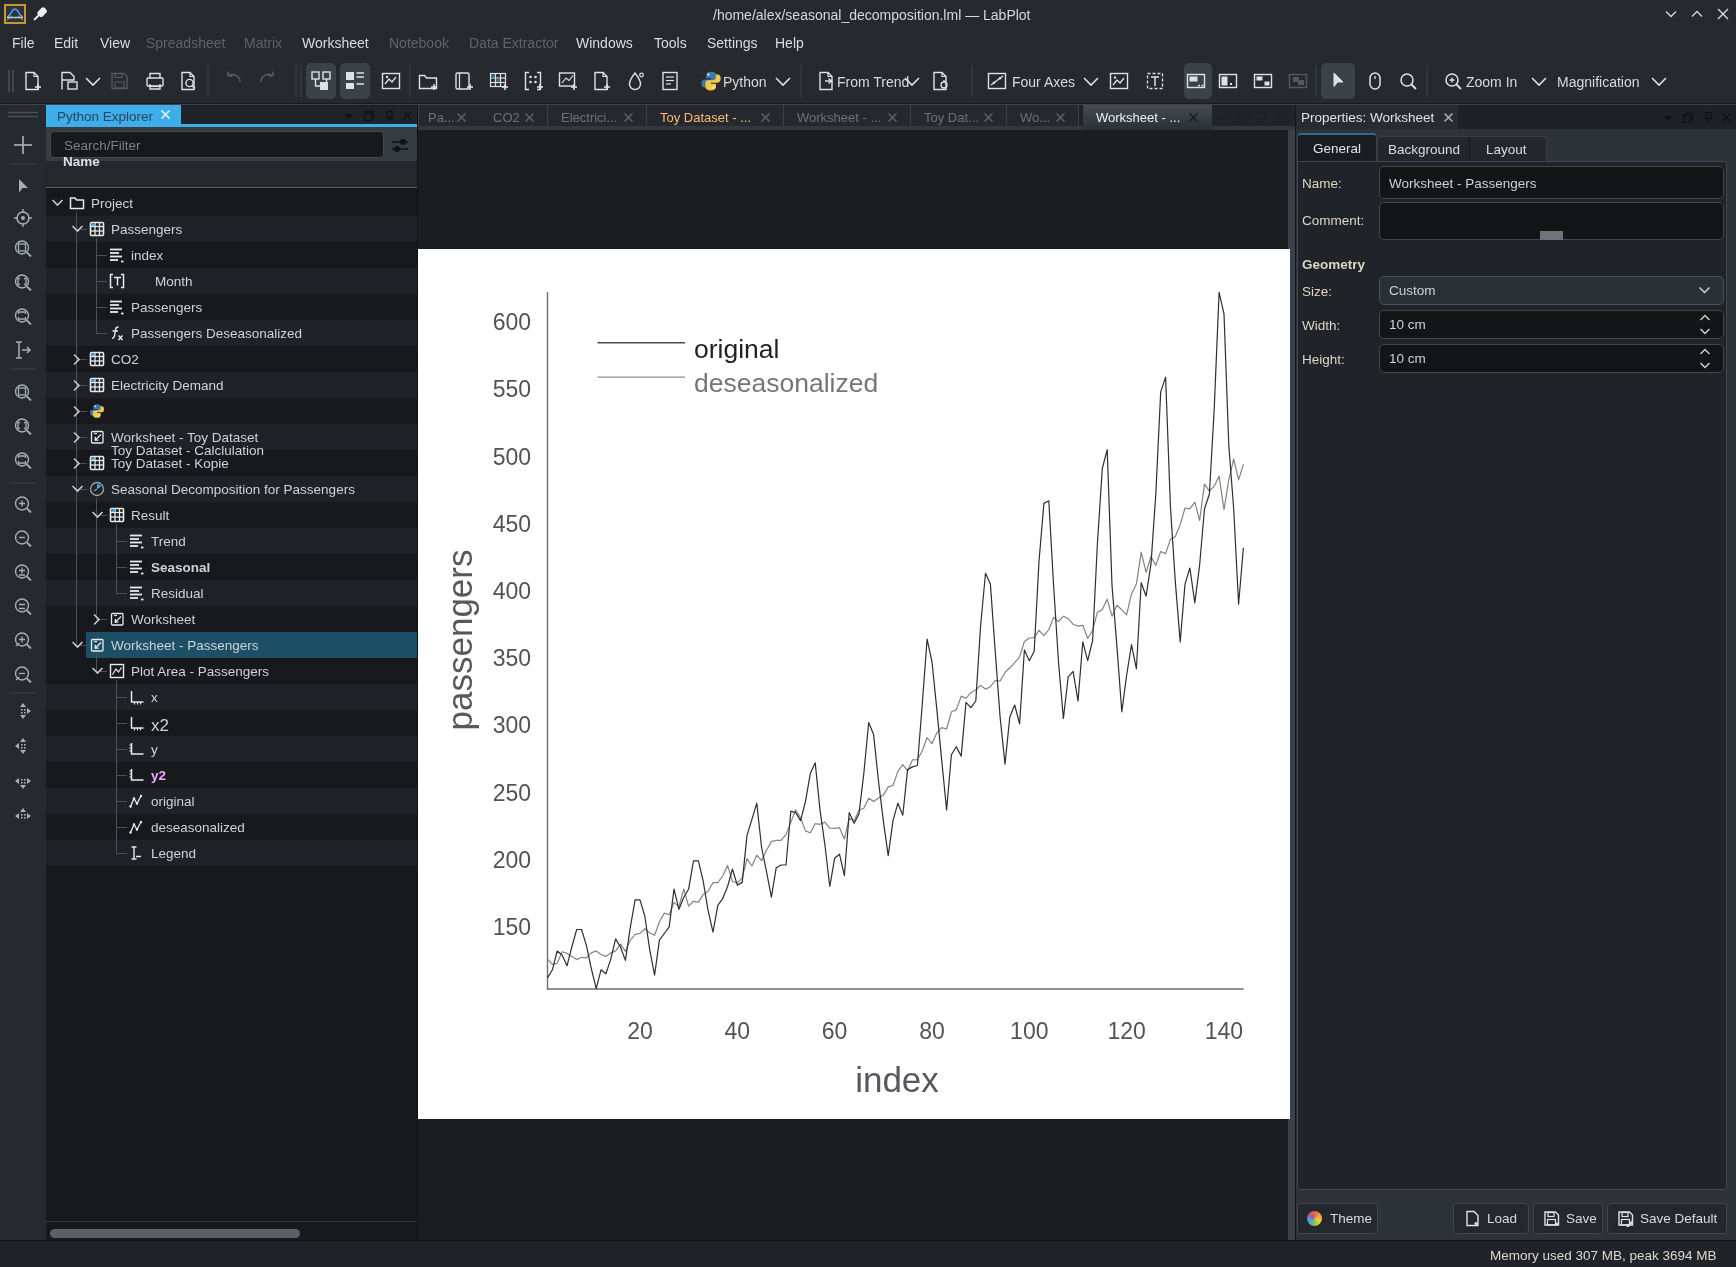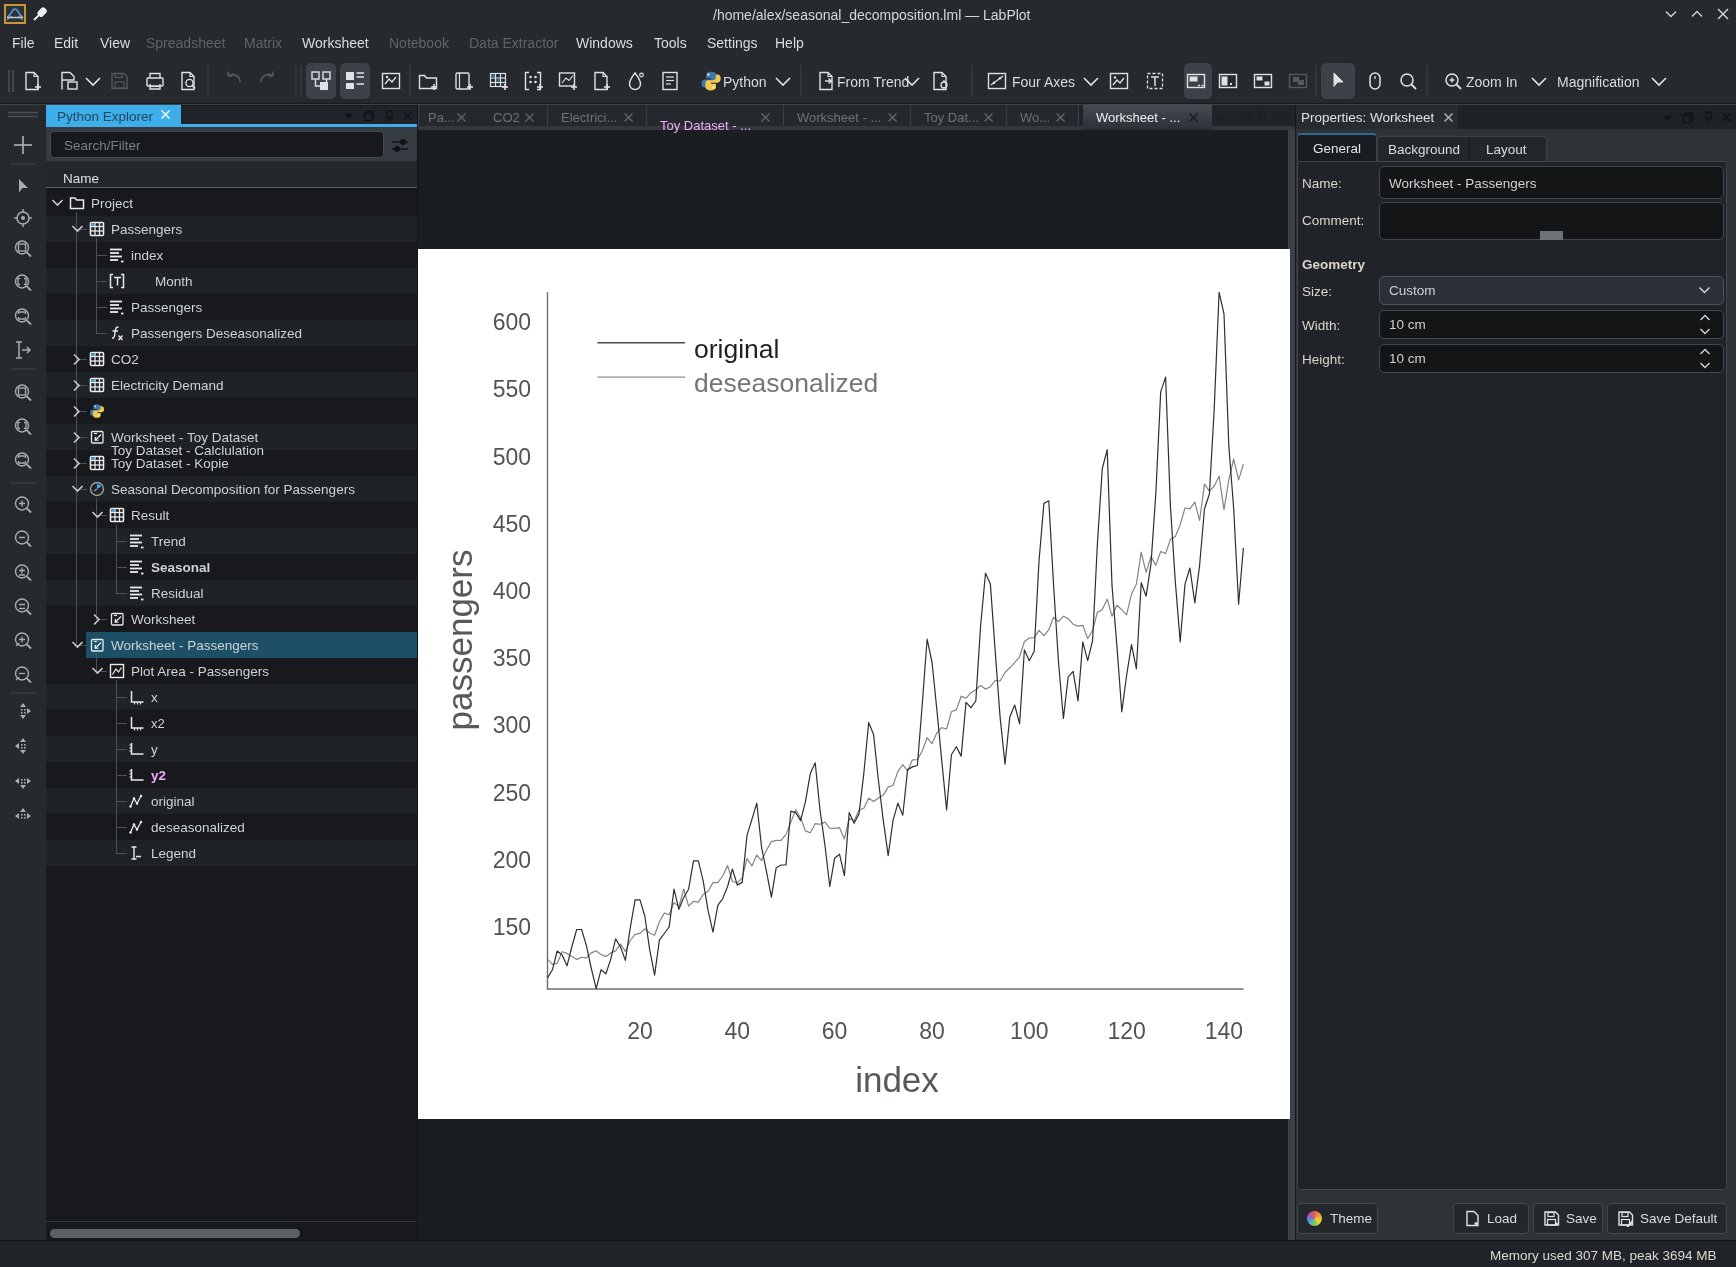--- a/index.html
+++ b/index.html
@@ -497,21 +497,21 @@
 <div class="abs" style="left:64px;top:139px;font-size:13.5px;color:#7a8085;font-weight:normal;white-space:nowrap;line-height:1;">Search/Filter</div>
 <svg class="abs" style="left:390px;top:136px;" width="20" height="20" viewBox="0 0 20 20">
     <g stroke="#0f1316" stroke-width="1.5" fill="#0f1316">
       <line x1="2" y1="6" x2="18" y2="6"></line>
       <line x1="2" y1="13" x2="18" y2="13"></line>
       <circle cx="13" cy="6" r="2.2"></circle>
       <circle cx="7" cy="13" r="2.2"></circle>
     </g>
   </svg>
 <div class="abs" style="left:46px;top:161px;width:371px;height:27px;background:#24272b;border-bottom:1px solid #585f66;"></div>
-<div class="abs" style="left:63px;top:172px;font-size:13.5px;color:#dde0e2;font-weight:normal;white-space:nowrap;line-height:1;">Name</div>
+<div class="abs" style="left:63px;top:155px;font-size:13.5px;color:#dde0e2;font-weight:bold;white-space:nowrap;line-height:1;">Name</div>
 <div class="abs" style="left:46px;top:190px;width:371px;height:26px;background:#17191c;"></div>
 <div class="abs" style="left:46px;top:216px;width:371px;height:26px;background:#1f2226;"></div>
 <div class="abs" style="left:46px;top:242px;width:371px;height:26px;background:#17191c;"></div>
 <div class="abs" style="left:46px;top:268px;width:371px;height:26px;background:#1f2226;"></div>
 <div class="abs" style="left:46px;top:294px;width:371px;height:26px;background:#17191c;"></div>
 <div class="abs" style="left:46px;top:320px;width:371px;height:26px;background:#1f2226;"></div>
 <div class="abs" style="left:46px;top:346px;width:371px;height:26px;background:#17191c;"></div>
 <div class="abs" style="left:46px;top:372px;width:371px;height:26px;background:#1f2226;"></div>
 <div class="abs" style="left:46px;top:398px;width:371px;height:26px;background:#17191c;"></div>
 <div class="abs" style="left:46px;top:424px;width:371px;height:26px;background:#1f2226;"></div>
@@ -765,21 +765,21 @@
   </svg>
 <div class="abs" style="left:151px;top:691px;font-size:13.5px;color:#cdd3d8;font-weight:normal;white-space:nowrap;line-height:1;">x</div>
 <svg class="abs" style="left:129px;top:715px;" width="16" height="16" viewBox="0 0 16 16">
     <path d="M2.5,2 v11 h12" fill="none" stroke="#e8eaec" stroke-width="1.5"></path>
     <g stroke="#e8eaec" stroke-width="1.1">
       <line x1="5.5" y1="13" x2="5.5" y2="15.5"></line>
       <line x1="8.5" y1="13" x2="8.5" y2="15.5"></line>
       <line x1="11.5" y1="13" x2="11.5" y2="15.5"></line>
     </g>
   </svg>
-<div class="abs" style="left:151px;top:717px;font-size:13px;color:#cdd3d8;font-weight:normal;white-space:nowrap;line-height:1;">x2</div>
+<div class="abs" style="left:151px;top:717px;font-size:17px;color:#cdd3d8;font-weight:normal;white-space:nowrap;line-height:1;">x2</div>
 <svg class="abs" style="left:129px;top:741px;" width="16" height="16" viewBox="0 0 16 16">
     <path d="M2.5,2 v11 h12" fill="none" stroke="#e8eaec" stroke-width="1.5"></path>
     <g stroke="#e8eaec" stroke-width="1.1">
       <line x1="2.5" y1="4" x2="0.5" y2="4"></line>
       <line x1="2.5" y1="7" x2="0.5" y2="7"></line>
       <line x1="2.5" y1="10" x2="0.5" y2="10"></line>
     </g>
   </svg>
 <div class="abs" style="left:151px;top:743px;font-size:13.5px;color:#cdd3d8;font-weight:normal;white-space:nowrap;line-height:1;">y</div>
 <svg class="abs" style="left:129px;top:767px;" width="16" height="16" viewBox="0 0 16 16">
@@ -841,21 +841,21 @@
   </svg>
 <div class="abs" style="left:548px;top:105px;width:99px;height:21px;background:#25282c;border-right:1px solid #3b4146;"></div>
 <div class="abs" style="left:561px;top:111px;font-size:13px;color:#6c7278;font-weight:normal;white-space:nowrap;line-height:1;">Electrici...</div>
 <svg class="abs" style="left:623px;top:112px;" width="11" height="11" viewBox="0 0 11 11">
     <g stroke="#5a6066" stroke-width="1.6">
       <line x1="1.5" y1="1.5" x2="9.5" y2="9.5"></line>
       <line x1="9.5" y1="1.5" x2="1.5" y2="9.5"></line>
     </g>
   </svg>
 <div class="abs" style="left:647px;top:105px;width:137px;height:21px;background:#25282c;border-right:1px solid #3b4146;"></div>
-<div class="abs" style="left:660px;top:111px;font-size:13px;color:#f0abfc;font-weight:normal;white-space:nowrap;line-height:1;margin-top:8px;">Toy Dataset - ...</div>
+<div class="abs" style="left:660px;top:111px;font-size:13px;color:#fdba74;font-weight:normal;white-space:nowrap;line-height:1;">Toy Dataset - ...</div>
 <svg class="abs" style="left:760px;top:112px;" width="11" height="11" viewBox="0 0 11 11">
     <g stroke="#5a6066" stroke-width="1.6">
       <line x1="1.5" y1="1.5" x2="9.5" y2="9.5"></line>
       <line x1="9.5" y1="1.5" x2="1.5" y2="9.5"></line>
     </g>
   </svg>
 <div class="abs" style="left:784px;top:105px;width:127px;height:21px;background:#25282c;border-right:1px solid #3b4146;"></div>
 <div class="abs" style="left:797px;top:111px;font-size:13px;color:#6c7278;font-weight:normal;white-space:nowrap;line-height:1;">Worksheet - ...</div>
 <svg class="abs" style="left:887px;top:112px;" width="11" height="11" viewBox="0 0 11 11">
     <g stroke="#5a6066" stroke-width="1.6">

